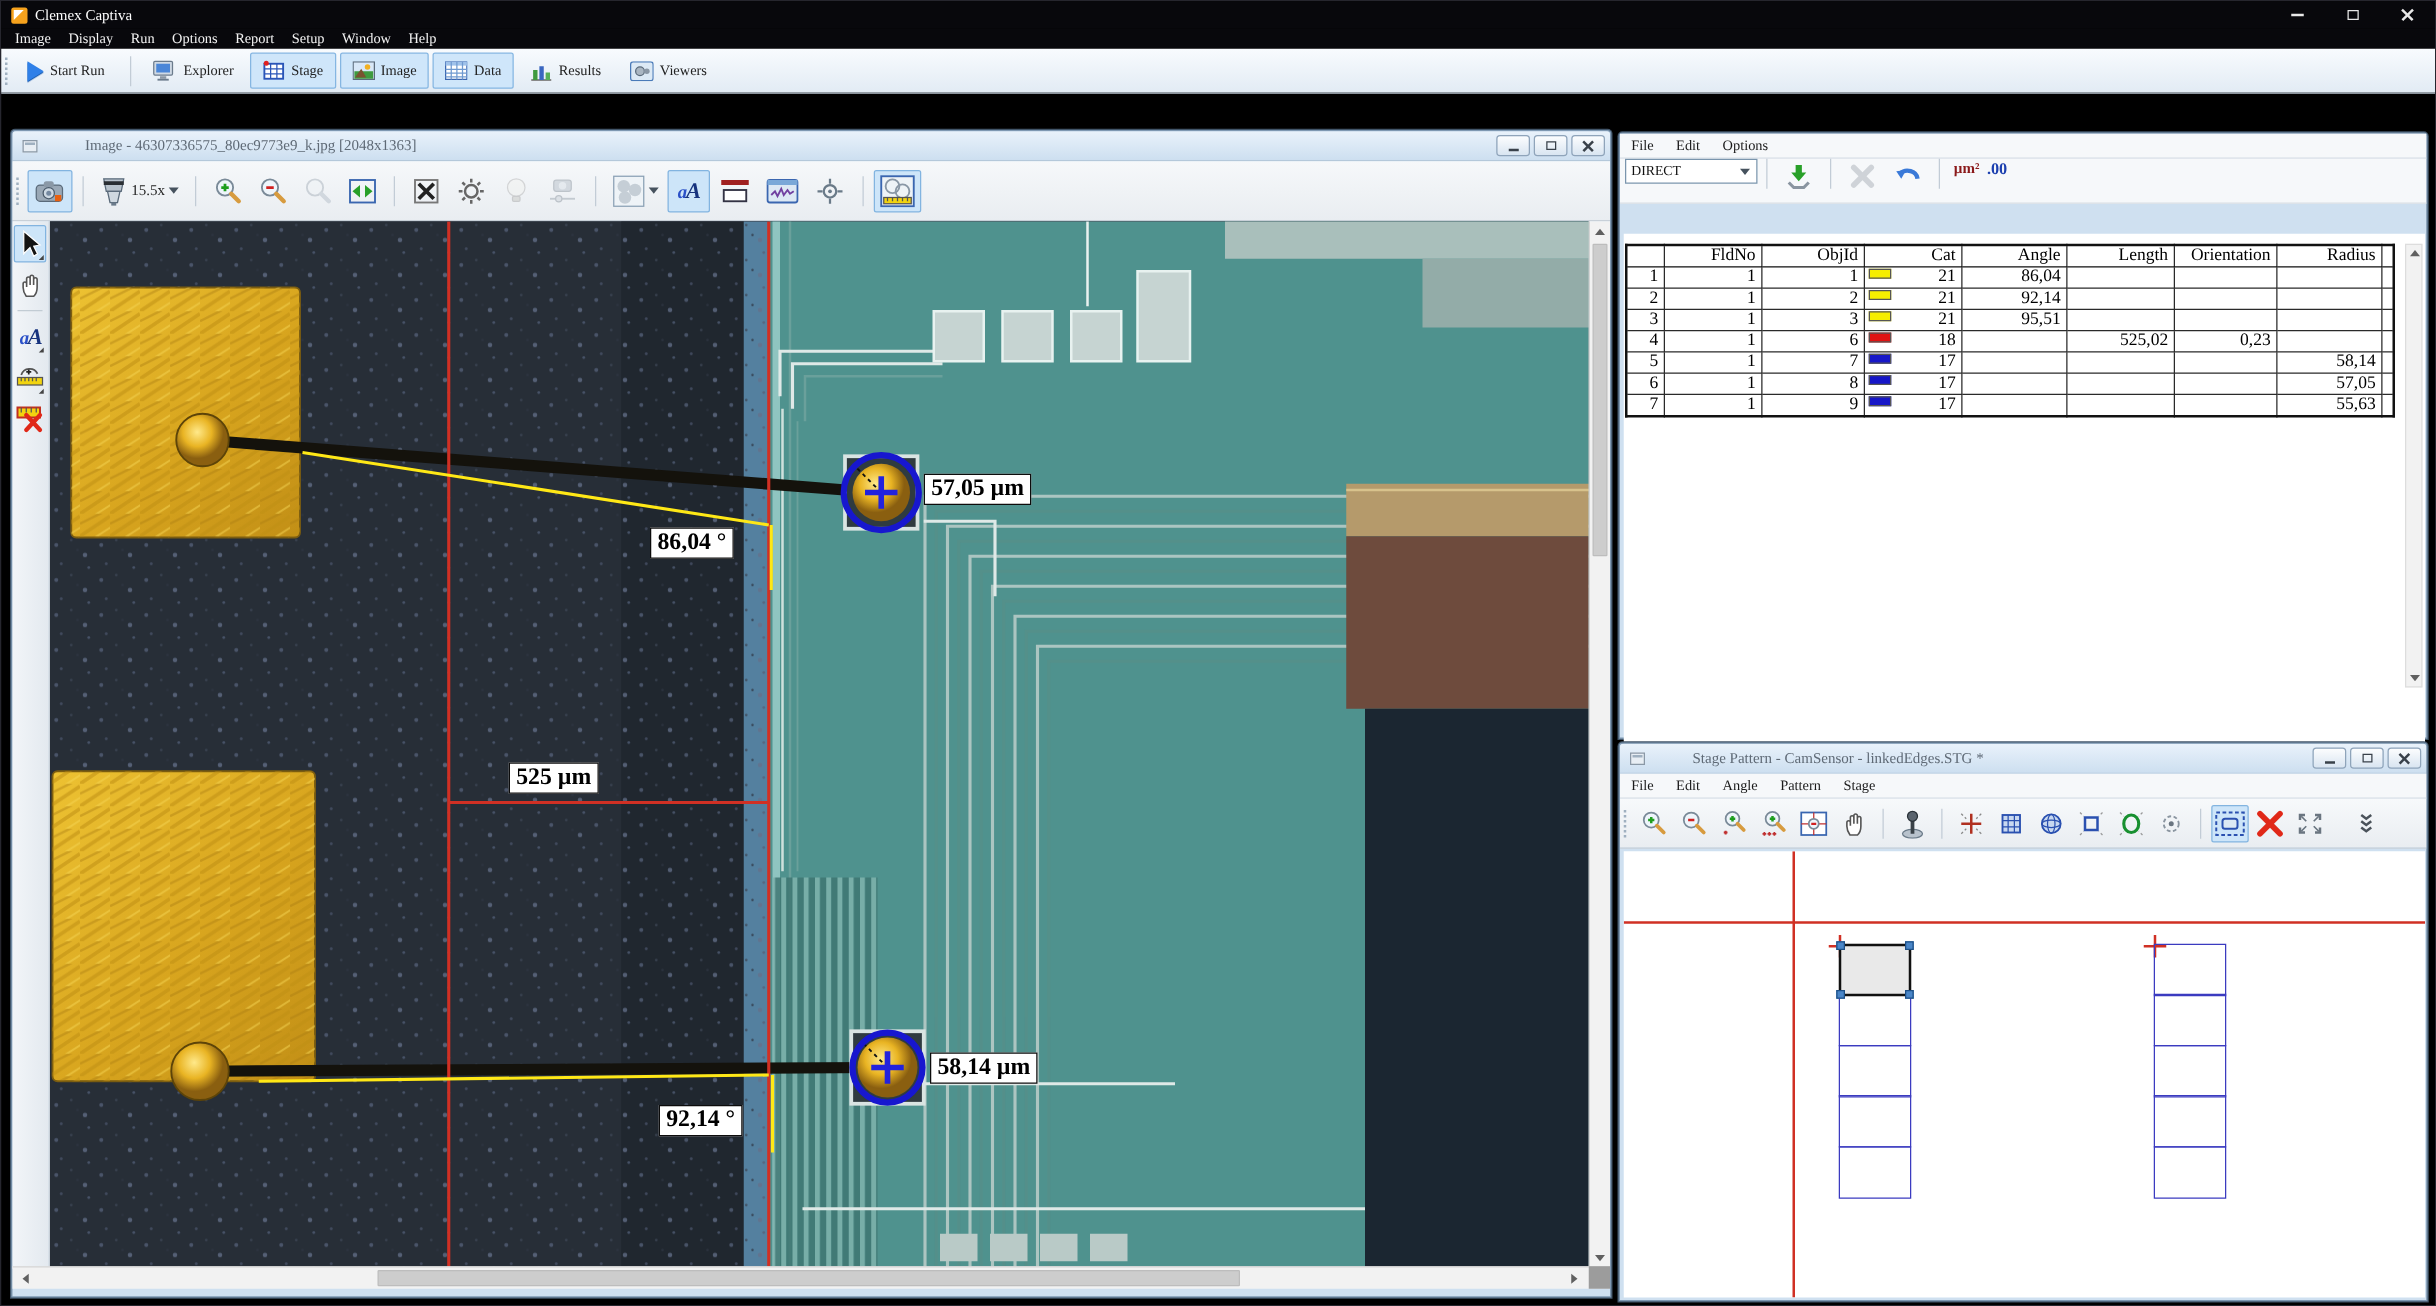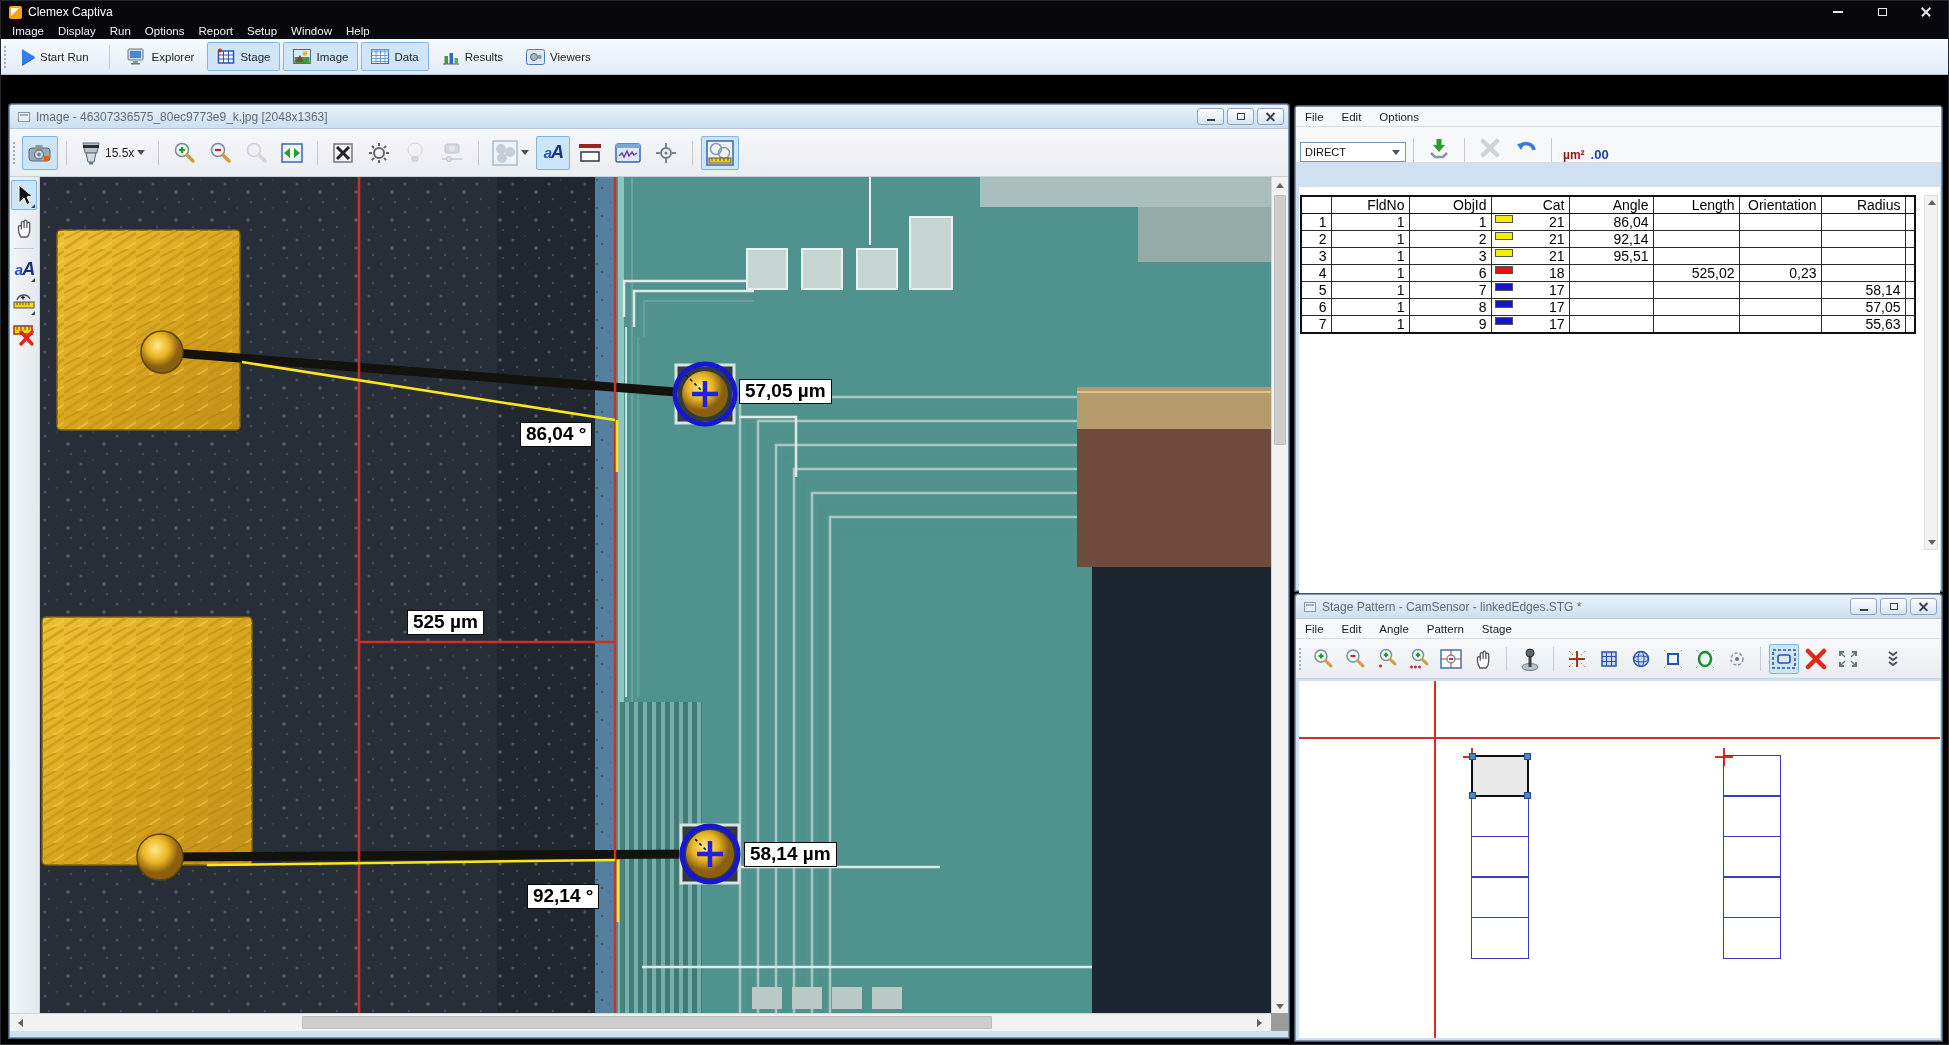--- a/index.html
+++ b/index.html
@@ -1,18 +1,18 @@
 <!DOCTYPE html>
 <html><head>
 <meta charset="utf-8">
 <style>
   * { margin:0; padding:0; box-sizing:border-box; }
   html,body { width:1949px; height:1045px; background:#000; overflow:hidden;
     font-family:"Liberation Sans","DejaVu Sans",sans-serif; }
-  .app { position:relative; width:1949px; height:1045px; background:#000; border:1px solid #26262e; }
+  .app { position:relative; width:1949px; height:1045px; background:#000; border:1px solid #26262e;font-family:Liberation Serif, serif; }
 
   
   .titlebar { position:absolute; left:0; top:0; width:100%; height:22px; background:#08080c;
     display:flex; align-items:center; color:#fff; font-size:12px; }
   .app-logo { width:13px; height:13px; margin:0 6px 0 8px; background:#f6a21d; border-radius:2px; position:relative; }
   .app-logo::after { content:""; position:absolute; left:2px; top:2px; border-top:8px solid #fff; border-right:8px solid transparent; }
   .win-ctl { position:absolute; right:0; top:0; height:22px; display:flex; }
   .win-ctl .wbtn { width:44px; height:22px; display:flex; align-items:center; justify-content:center; }
   .glyph-min { width:10px; height:2px; background:#e8e8e8; }
   .glyph-max { width:9px; height:8px; border:1.5px solid #e8e8e8; }
@@ -29,21 +29,21 @@
   .tbtn { display:flex; align-items:center; gap:5px; height:29px; padding:0 9px; border:1px solid transparent; border-radius:2px; margin-right:3px; }
   .tbtn.active { background:#cfe6fa; border-color:#85b6e2; }
   .vsep { width:1px; height:24px; background:#c2ccd6; margin:0 7px; }
   .play-tri { width:0; height:0; border-left:13px solid #2f80e8; border-top:8px solid transparent; border-bottom:8px solid transparent; filter:drop-shadow(0 1px 0 #1a5cb0); }
 
   
   .win { position:absolute; background:#cfe0f0; border:1px solid #7e98b2; border-radius:3px 3px 0 0;
     box-shadow:0 0 0 1px #42566a; }
   .wtitle { height:24px; display:flex; align-items:center; padding:0 4px;
     background:linear-gradient(#e9f2fb,#cddff0); color:#5f6a76; font-size:12px;
-    border-bottom:1px solid #b4c8da; border-radius:3px 3px 0 0; }
+    border-bottom:1px solid #b4c8da; border-radius:3px 3px 0 0;gap:32px; }
   .wicon { width:12px; height:10px; border:1px solid #8a98a6; background:#e8eef4; margin:0 6px 0 4px; position:relative; }
   .wicon::after { content:""; position:absolute; left:1px; top:1px; right:1px; height:2px; background:#9fb0c0; }
   .wbtns { margin-left:auto; display:flex; gap:3px; }
   .cbtn { width:27px; height:17px; border:1px solid #8fa4ba; border-radius:3px;
     background:linear-gradient(#fcfdfe,#d9e5f1); display:flex; align-items:center; justify-content:center; }
   .cg-min { width:8px; height:2px; background:#39414a; margin-top:6px; }
   .cg-max { width:8px; height:7px; border:1.5px solid #39414a; }
   .cg-x { position:relative; width:9px; height:9px; }
   .cg-x::before,.cg-x::after { content:""; position:absolute; left:-1px; top:3.6px; width:11px; height:1.8px; background:#39414a; }
   .cg-x::before{transform:rotate(45deg);} .cg-x::after{transform:rotate(-45deg);}
@@ -73,21 +73,21 @@
   .sb-thumb { position:absolute; background:#cdcdcd; border:1px solid #bdbdbd; border-radius:1px; }
   .arr { position:absolute; width:0; height:0; }
   .arr.up { border-left:4px solid transparent; border-right:4px solid transparent; border-bottom:5px solid #606060; }
   .arr.down { border-left:4px solid transparent; border-right:4px solid transparent; border-top:5px solid #606060; }
   .arr.left { border-top:4px solid transparent; border-bottom:4px solid transparent; border-right:5px solid #606060; }
   .arr.right { border-top:4px solid transparent; border-bottom:4px solid transparent; border-left:5px solid #606060; }
   .corner-sq { position:absolute; right:0; bottom:0; width:17px; height:18px; background:#9c9c9c; }
 
   
   #datawin { left:1294px; top:105px; width:647px; height:485px; }
-  .dbtoolbar { height:36px; background:#f6f8fa; border-bottom:1px solid #d8dee4; display:flex; align-items:flex-end; padding-left:4px; }
+  .dbtoolbar { height:36px; background:#f6f8fa; border-bottom:1px solid #d8dee4; display:flex; align-items:flex-start; padding-left:4px; }
   .combo { width:106px; height:20px; background:#fff; border:1px solid #7a95ad; display:flex; align-items:center; font-size:11px; color:#111; padding-left:4px; position:relative; }
   .combo .drop { position:absolute; right:2px; top:2px; bottom:2px; width:14px; display:flex; align-items:center; justify-content:center; }
   .tri-dn { width:0; height:0; border-left:4px solid transparent; border-right:4px solid transparent; border-top:5px solid #46525e; }
   .dbcontent { position:absolute; left:3px; top:80px; width:641px; height:487px; background:#fff; }
   .dbtable { border-collapse:collapse; table-layout:fixed; font-size:14px; color:#000; }
   .dbtable td,.dbtable th { border:1px solid #2a2a2a; height:12px; padding:0 4px 0 2px; text-align:right; font-weight:normal; overflow:hidden; white-space:nowrap; }
   .dbtable thead th { border-bottom:1.5px solid #111; }
   .dbtable { border:2px solid #111; }
   .swatch { float:left; width:18px; height:8px; border:1px solid #555; margin:1px 0 0 1px; }
   .unit-red { color:#8b1a1a; font-size:12px; font-weight:bold; margin:0 6px 0 4px; }

